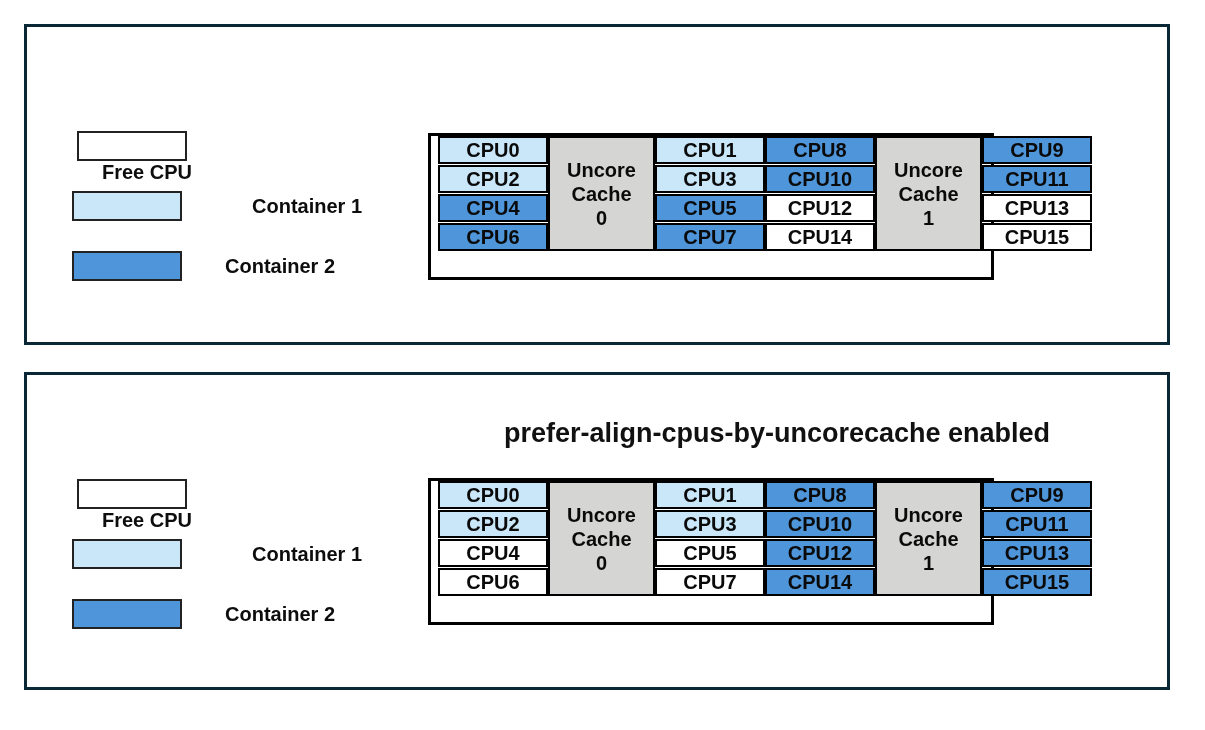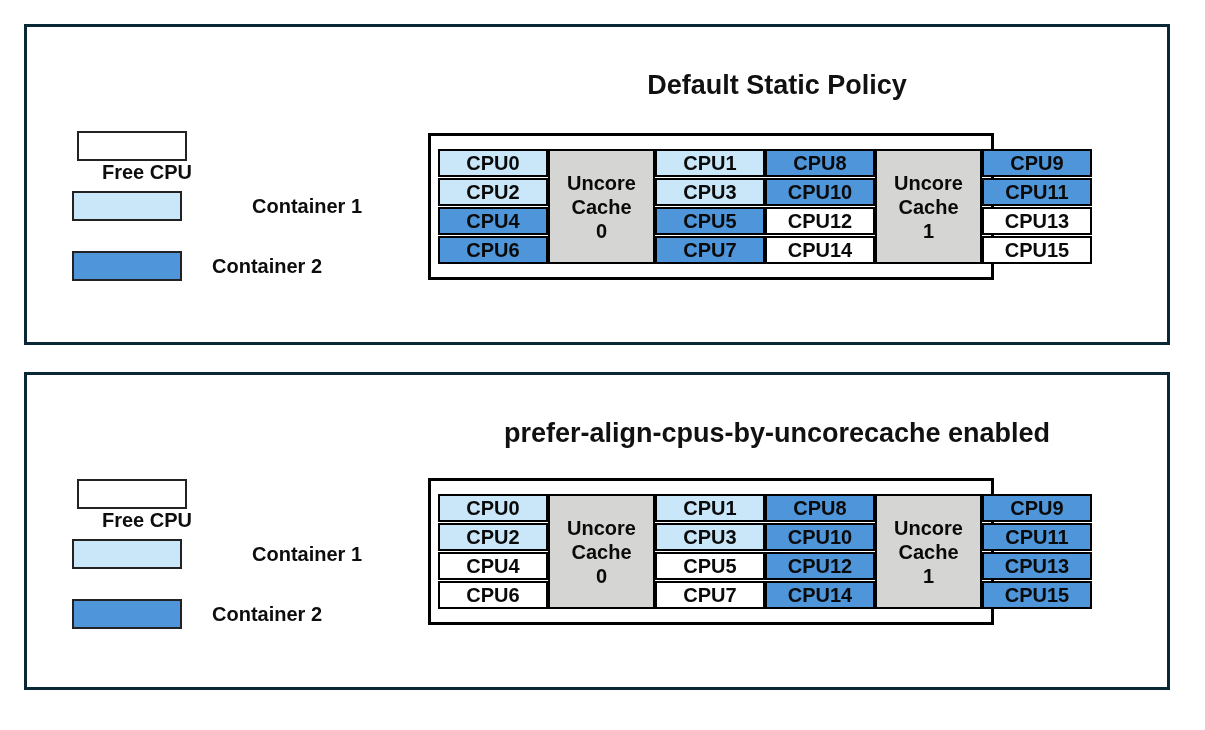--- a/index.html
+++ b/index.html
@@ -50,21 +50,21 @@
   }
   .legend-row {
     position: absolute;
     left: 0;
     height: 30px;
     display: flex;
     align-items: center;
   }
   .legend-row.r0 { top: 6px; flex-direction: column; }
   .legend-row.r1 { top: 66px; gap: 40px; }
-  .legend-row.r2 { top: 126px; }
+  .legend-row.r2 { top: 126px; gap: 13px; }
   .legend-swatch {
     width: 110px;
     height: 30px;
     border: 2px solid #222222;
     box-sizing: border-box;
     flex: none;
   }
   .legend-label {
     margin-left: 30px;
     font-size: 20px;
@@ -75,21 +75,21 @@
 
   .diagram {
     position: absolute;
     left: 401px;
     width: 566px;
     height: 147px;
     border: 3px solid #000000;
     box-sizing: border-box;
     background: #ffffff;
     display: flex;
-    align-items: center;
+    align-items: flex-start;
     padding: 0 7px;
   }
   .panel-0 .diagram { top: 106px; }
   .panel-1 .diagram { top: 103px; }
 
   .cache-group {
     display: flex;
     align-items: center;
     flex: none;
   }
@@ -138,21 +138,20 @@
     line-height: 24px;
     text-align: center;
   }
 </style>
 </head>
 <body>
 
 <div class="stage">
 
   <section class="panel panel-0">
-    <h2 class="panel-title">Default Static Policy</h2>
     <div class="legend">
         <div class="legend-row r0">
           <span class="legend-swatch free"></span>
           <span class="legend-label">Free CPU</span>
         </div>
         <div class="legend-row r1">
           <span class="legend-swatch container1"></span>
           <span class="legend-label">Container 1</span>
         </div>
         <div class="legend-row r2">

